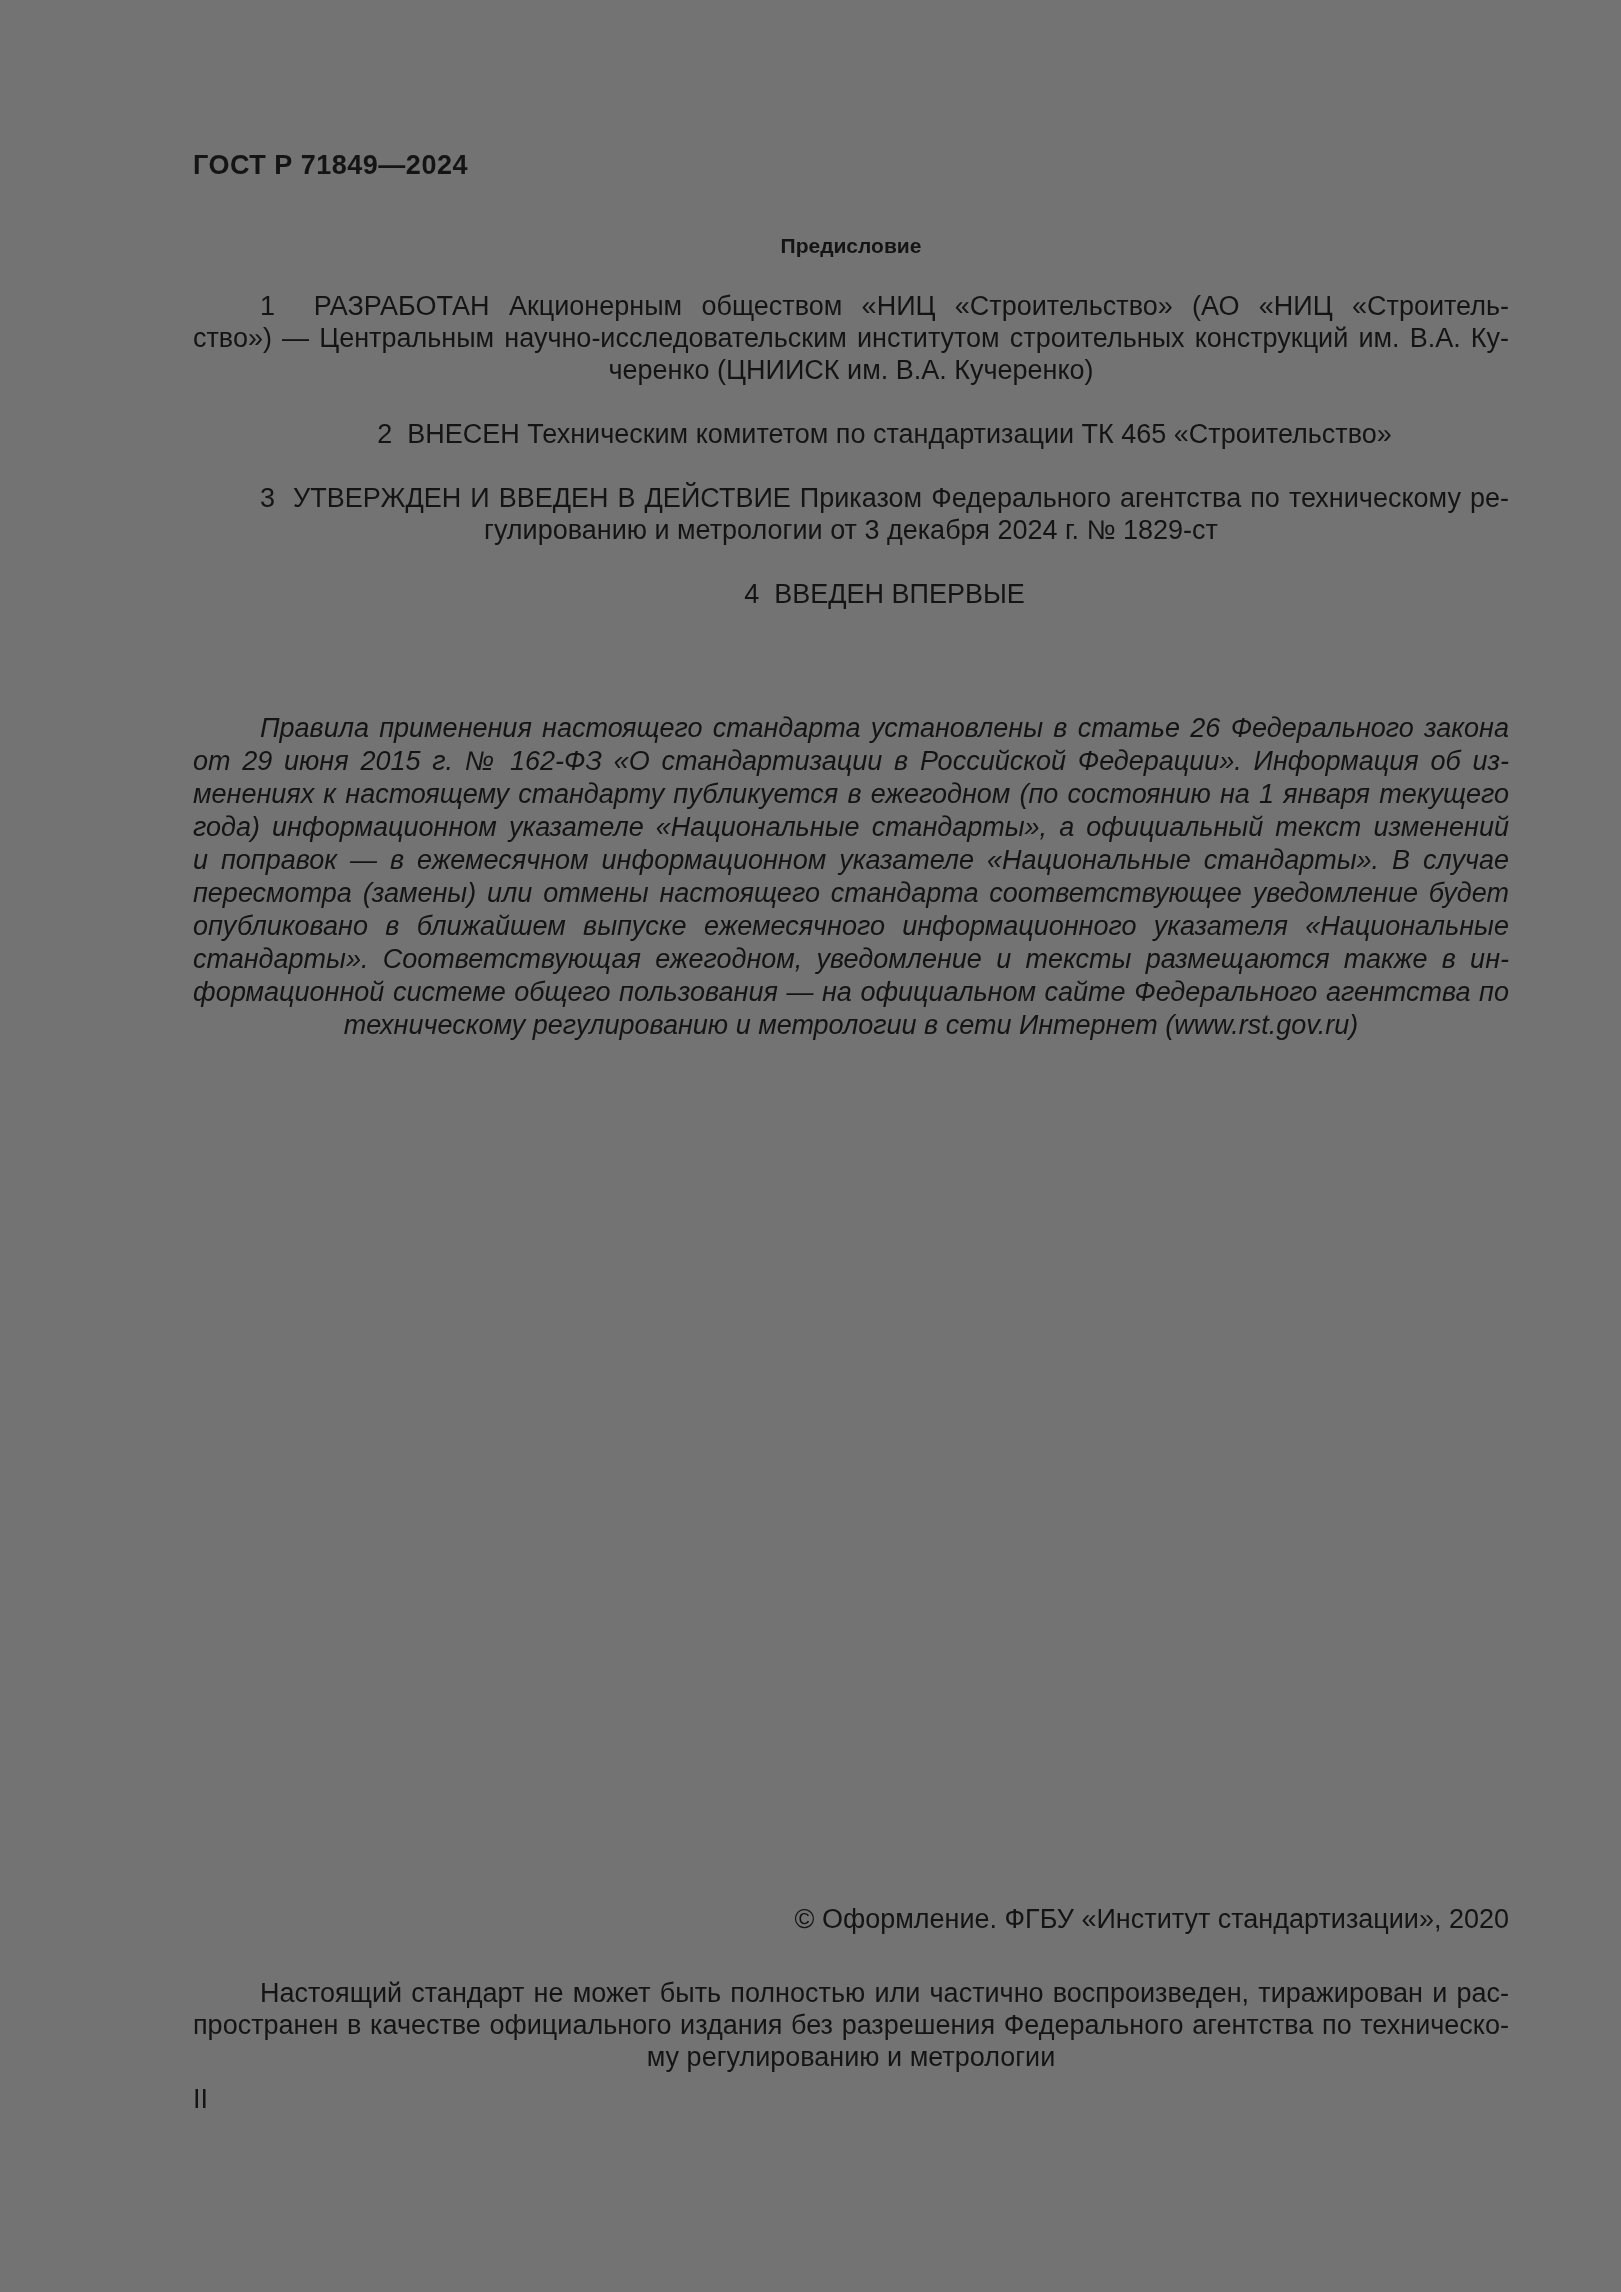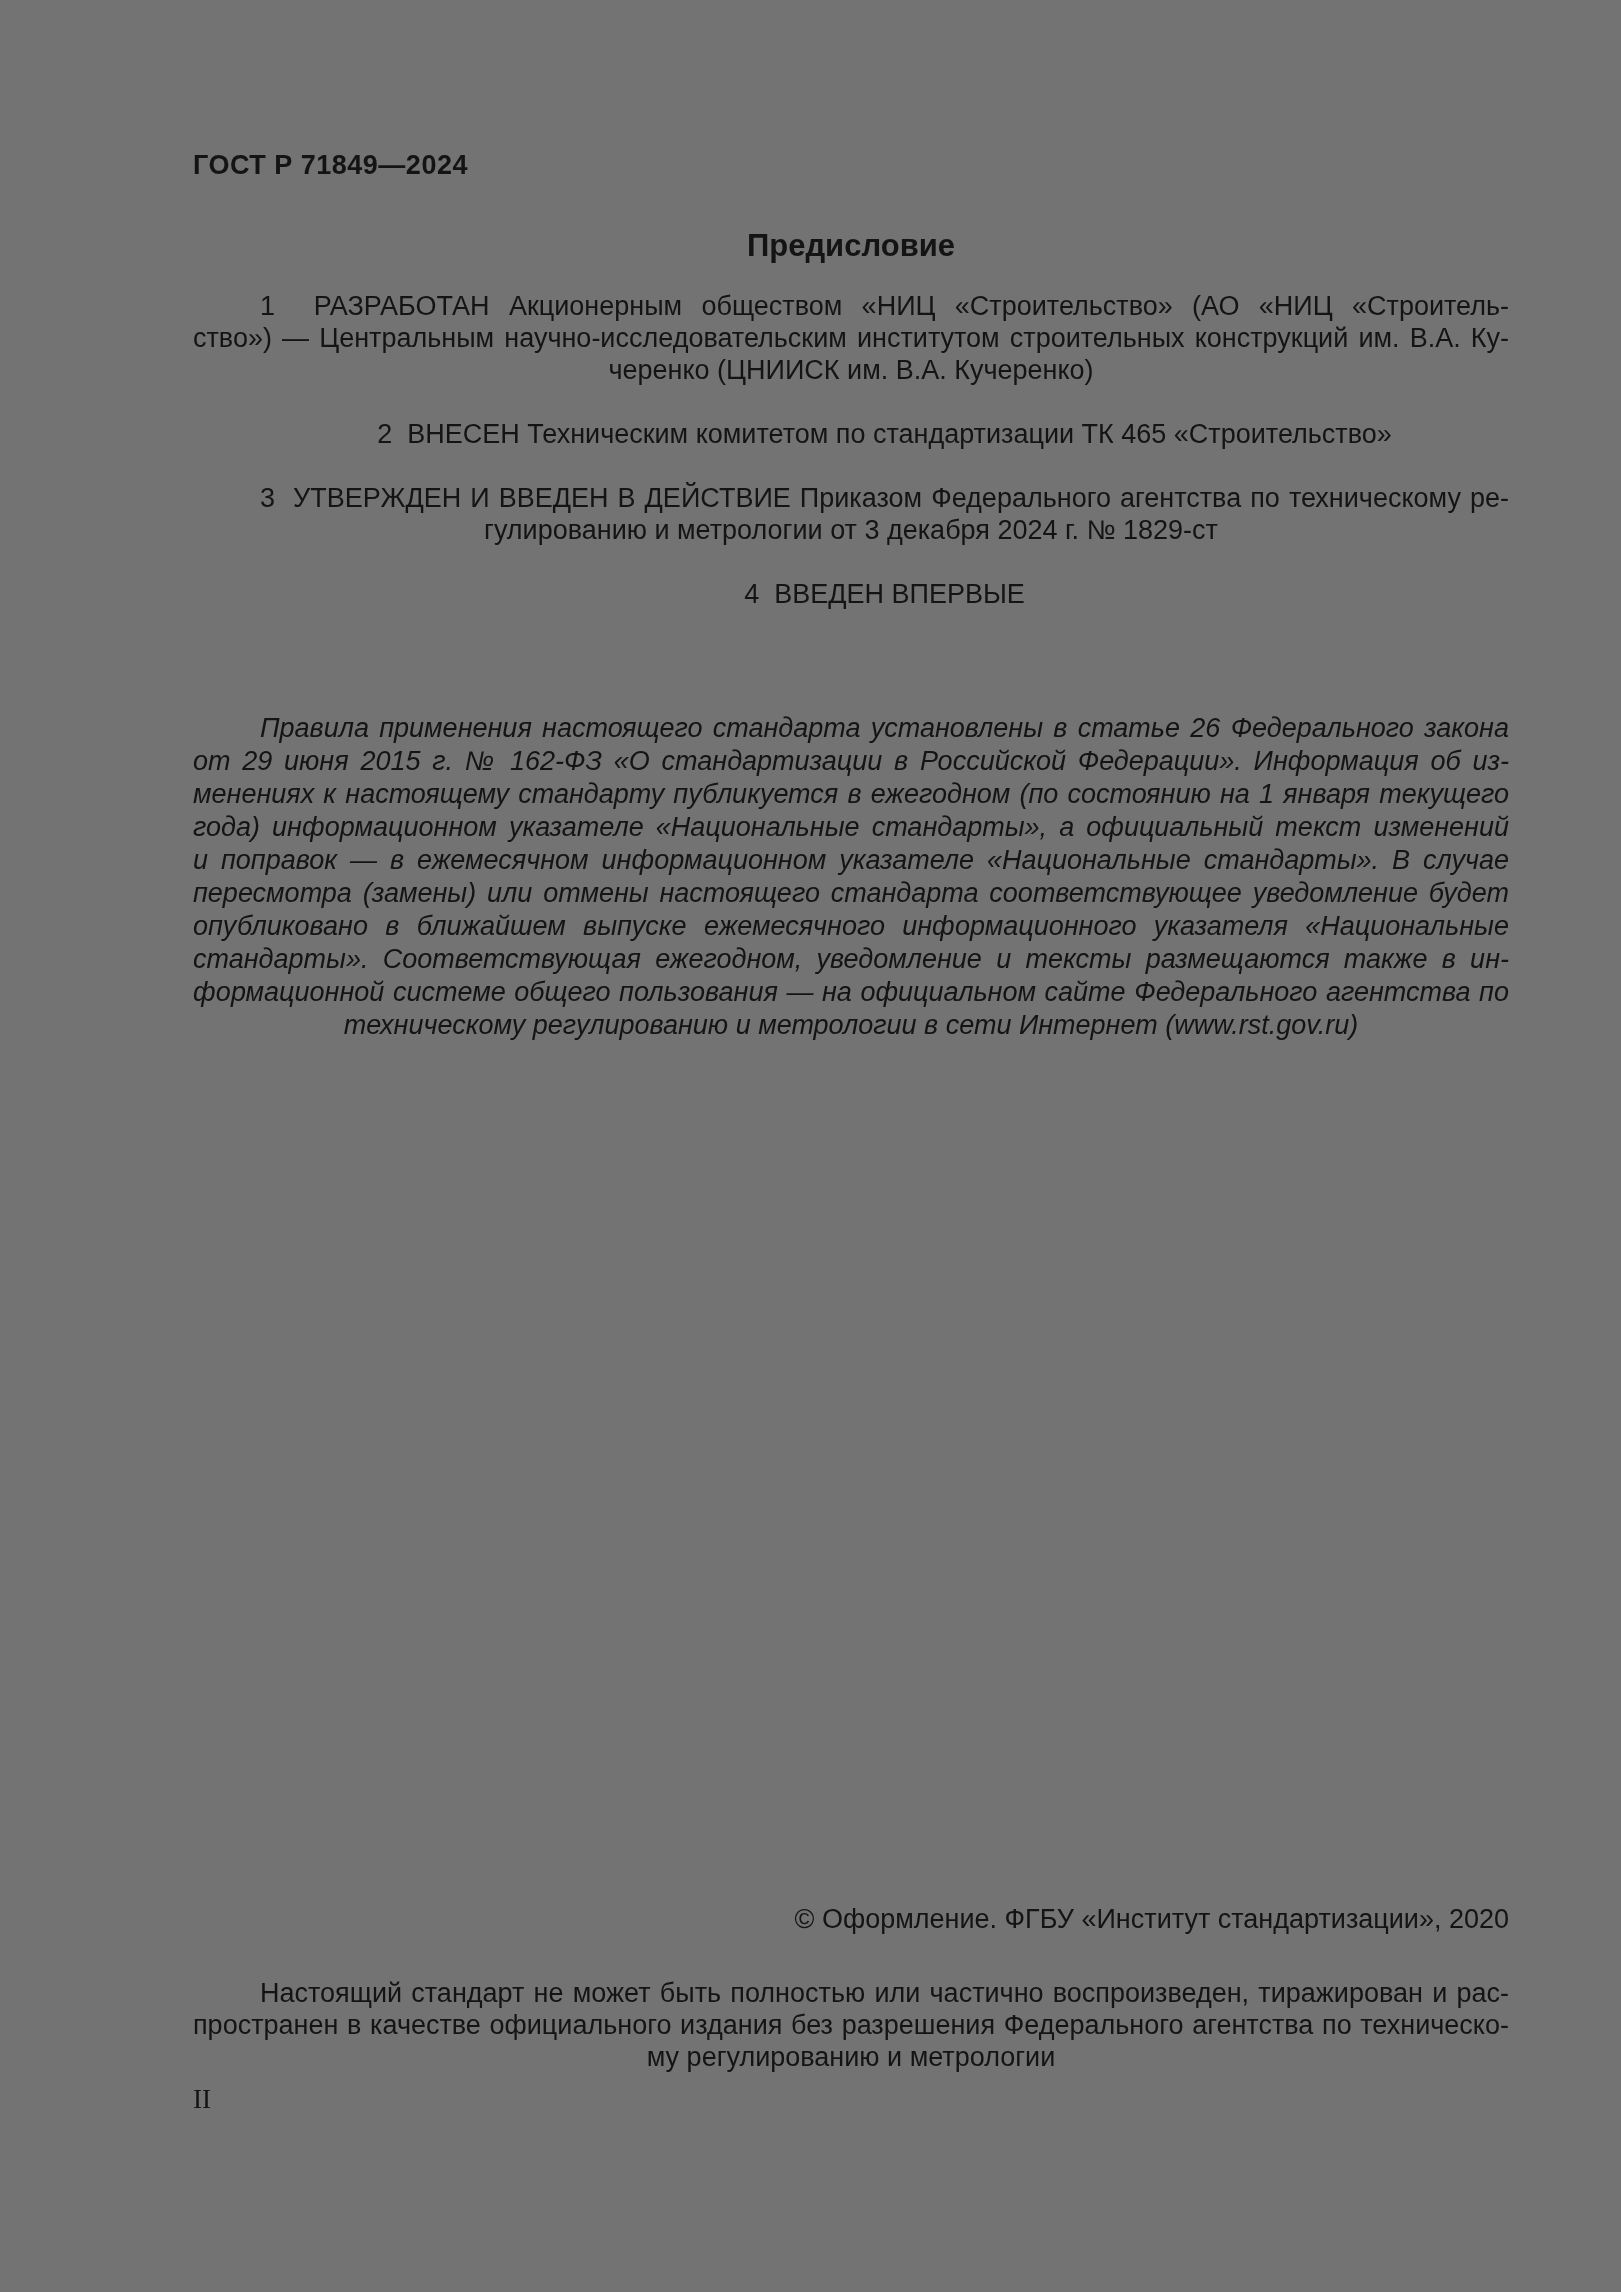--- a/index.html
+++ b/index.html
@@ -19,21 +19,21 @@
     line-height: 32px;
     box-sizing: border-box;
     padding: 149px 112px 0 193px;
     overflow: hidden;
   }
   .doc-code {
     font-weight: bold;
     letter-spacing: 0.5px;
   }
   .title {
-    font-size: 31px;
+    font-size: 21px;
     line-height: 35px;
     font-weight: bold;
     text-align: center;
     margin: 47px 0 26.5px 0;
   }
   .para { margin: 0 0 32px 0; }
   .line { min-height: 32px; text-align: center; }
   .line.j {
     text-align: justify;
     text-align-last: justify;
@@ -42,21 +42,21 @@
   .rules {
     font-style: italic;
     margin: 102px 0 0 0;
   }
   .rules .line { line-height: 33px; min-height: 33px; }
   .copyright {
     margin-top: 861px;
     text-align: right;
   }
   .repro { margin-top: 42px; }
-  .pagenum { margin-top: 10.8px; font-family: Liberation Serif, serif; }
+  .pagenum { margin-top: 10.8px; }
 </style>
 </head>
 <body>
 
 <div class="page">
 
   <div class="doc-code">ГОСТ Р 71849—2024</div>
 
   <div class="title">Предисловие</div>
 

